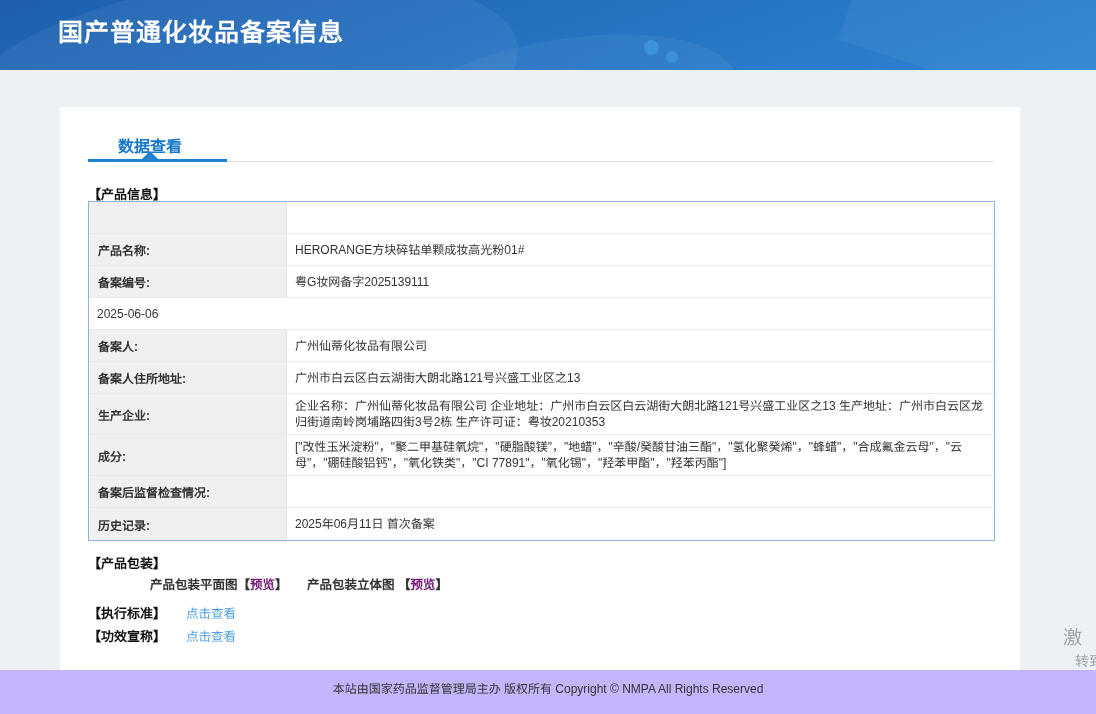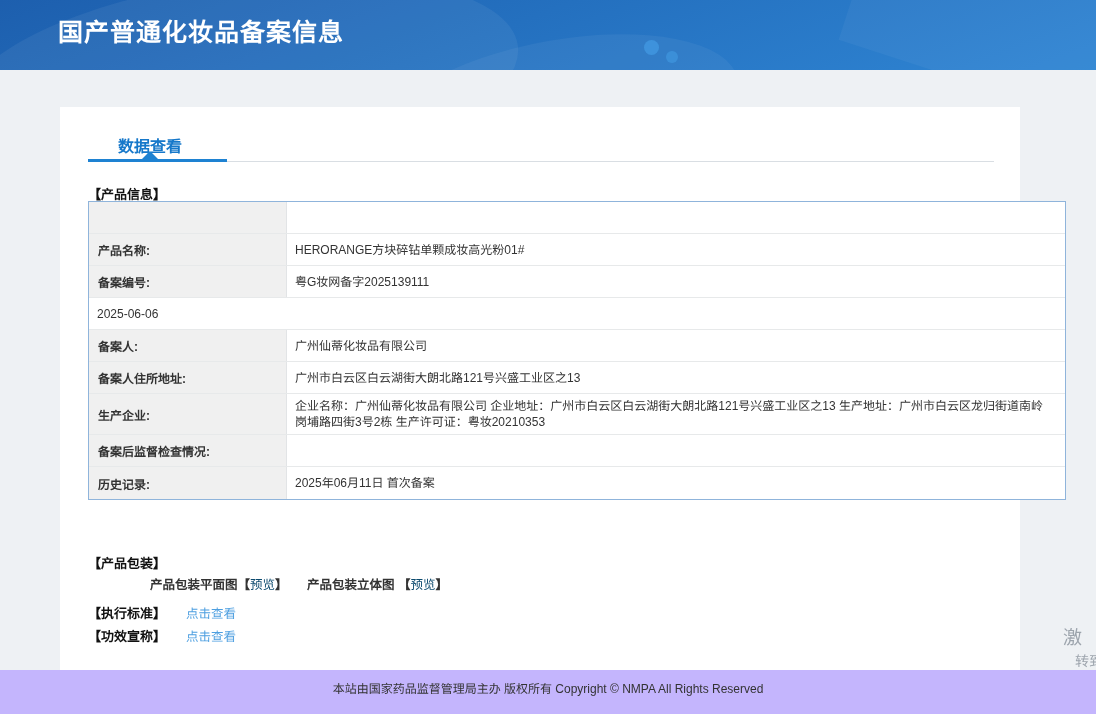--- a/index.html
+++ b/index.html
@@ -48,39 +48,39 @@
   }
   .tab-caret {
     position:absolute; left:82px; top:44px;
     width:0; height:0; border-left:8px solid transparent; border-right:8px solid transparent;
     border-bottom:8px solid #1e82d2;
   }
   .sec-title { font-size:13px; font-weight:bold; color:#111; }
   .sec-product { position:absolute; left:28px; top:77px; }
   
   .ptable {
-    position:absolute; left:28px; top:94px; width:978px;
+    position:absolute; left:28px; top:94px; width:907px;
     border:1px solid #8fb4db;
   }
   .prow { display:flex; min-height:32px; border-bottom:1px solid #e7e9ea; background:#fff; }
   .prow:last-child { border-bottom:none; }
   .plabel {
     width:198px; flex:0 0 198px; background:#f0f0f0;
     display:flex; align-items:center; padding:4px 6px 4px 9px;
     font-size:12px; font-weight:bold; color:#333; border-right:1px solid #e2e4e6;
   }
   .pvalue {
     flex:1; display:flex; align-items:center; padding:4px 10px 4px 8px;
     font-size:12px; color:#333; line-height:16px; word-break:break-all;
   }
   
   .sec-packaging { position:absolute; left:28px; top:446px; }
   .pack-item-flat  { position:absolute; left:90px;  top:467px; font-size:12.5px; font-weight:bold; white-space:nowrap; }
   .pack-item-solid { position:absolute; left:247px; top:467px; font-size:12.5px; font-weight:bold; white-space:nowrap; }
-  .link { color:#0c4a6e; cursor:pointer; text-decoration:none; font-weight:normal; }
+  .link { color:#701a75; cursor:pointer; text-decoration:none; font-weight:bold; }
   .link-plain { color:#4d9fe0; cursor:pointer; text-decoration:none; font-weight:normal; font-size:12.5px; }
   .std-row  { position:absolute; left:28px; top:496px; font-size:13px; }
   .eff-row  { position:absolute; left:28px; top:519px; font-size:13px; }
   .std-row .sec-title, .eff-row .sec-title { display:inline-block; margin-right:20px;text-align:center; }
   
   .footer {
     position:absolute; left:0; top:670px; width:1096px; height:44px;
     background:#c4b5fd; text-align:center; padding-top:9px;
     font-size:12px; color:#333;
   }
@@ -132,20 +132,24 @@
     </div>
       <div class="prow">
       <div class="plabel">备案人住所地址:</div>
       <div class="pvalue">广州市白云区白云湖街大朗北路121号兴盛工业区之13</div>
     </div>
       <div class="prow">
       <div class="plabel">生产企业:</div>
       <div class="pvalue">企业名称：广州仙蒂化妆品有限公司 企业地址：广州市白云区白云湖街大朗北路121号兴盛工业区之13 生产地址：广州市白云区龙归街道南岭岗埔路四街3号2栋 生产许可证：粤妆20210353</div>
     </div>
       <div class="prow">
+      <div class="plabel">成分:</div>
+      <div class="pvalue">["改性玉米淀粉"，"聚二甲基硅氧烷"，"硬脂酸镁"，"地蜡"，"辛酸/癸酸甘油三酯"，"氢化聚癸烯"，"蜂蜡"，"合成氟金云母"，"云母"，"硼硅酸铝钙"，"氧化铁类"，"CI 77891"，"氧化锡"，"羟苯甲酯"，"羟苯丙酯"]</div>
+    </div>
+      <div class="prow">
       <div class="plabel">备案后监督检查情况:</div>
       <div class="pvalue"></div>
     </div>
       <div class="prow">
       <div class="plabel">历史记录:</div>
       <div class="pvalue">2025年06月11日 首次备案</div>
     </div>
     </div>
 
   <div class="sec-title sec-packaging">【产品包装】</div>

